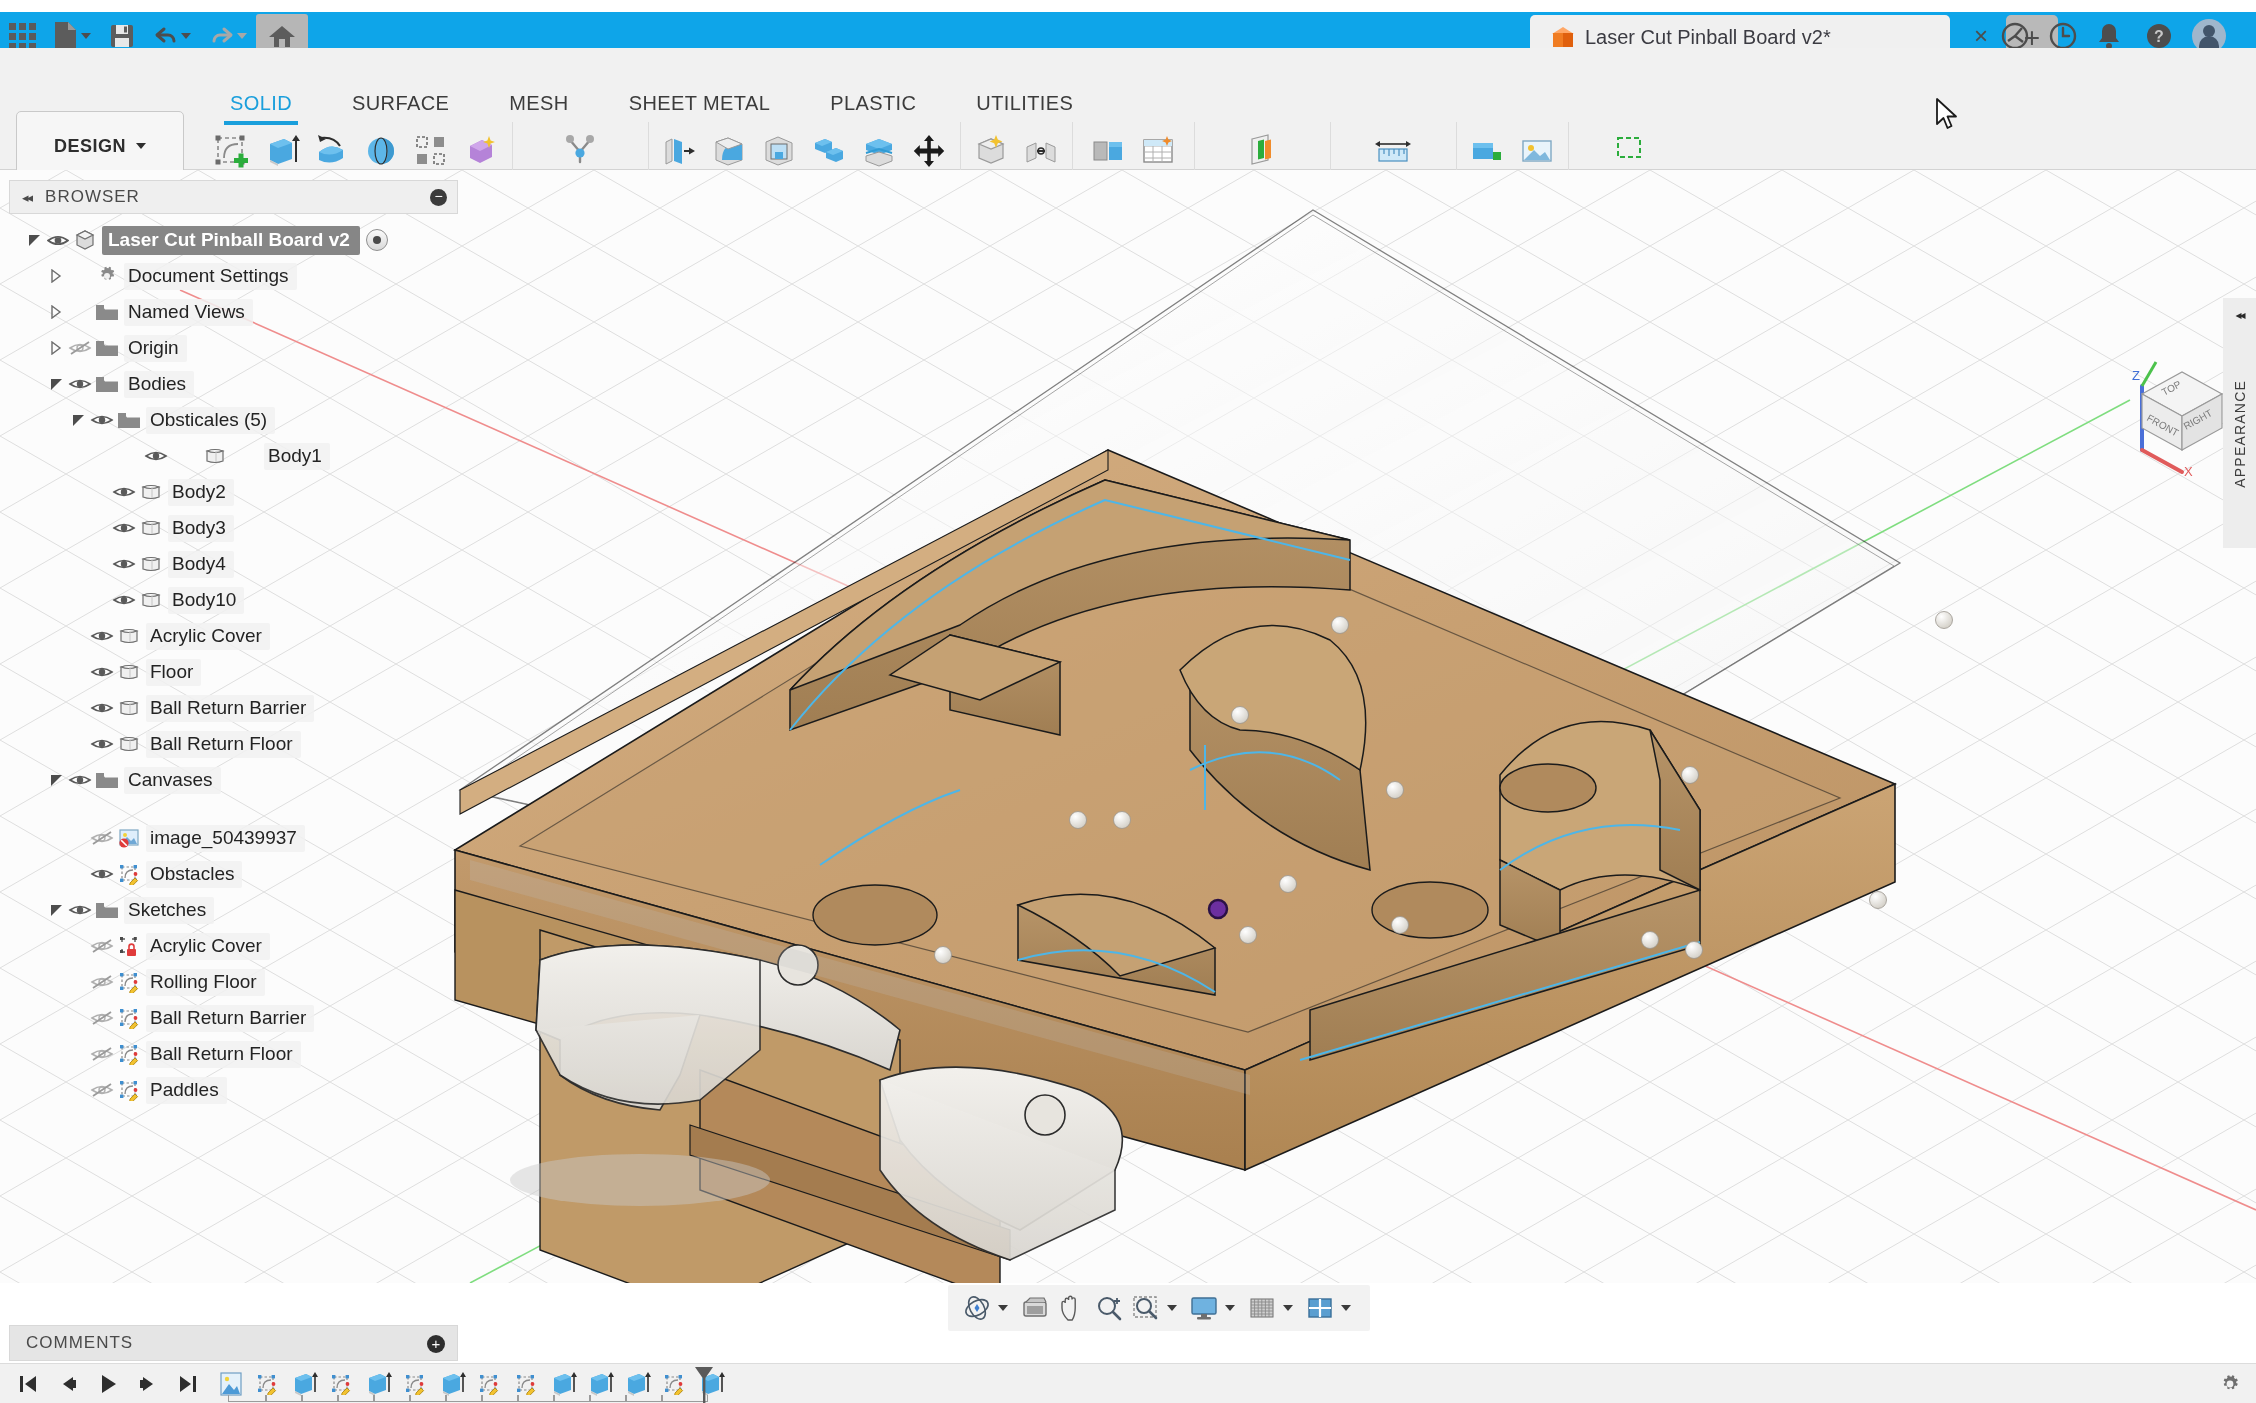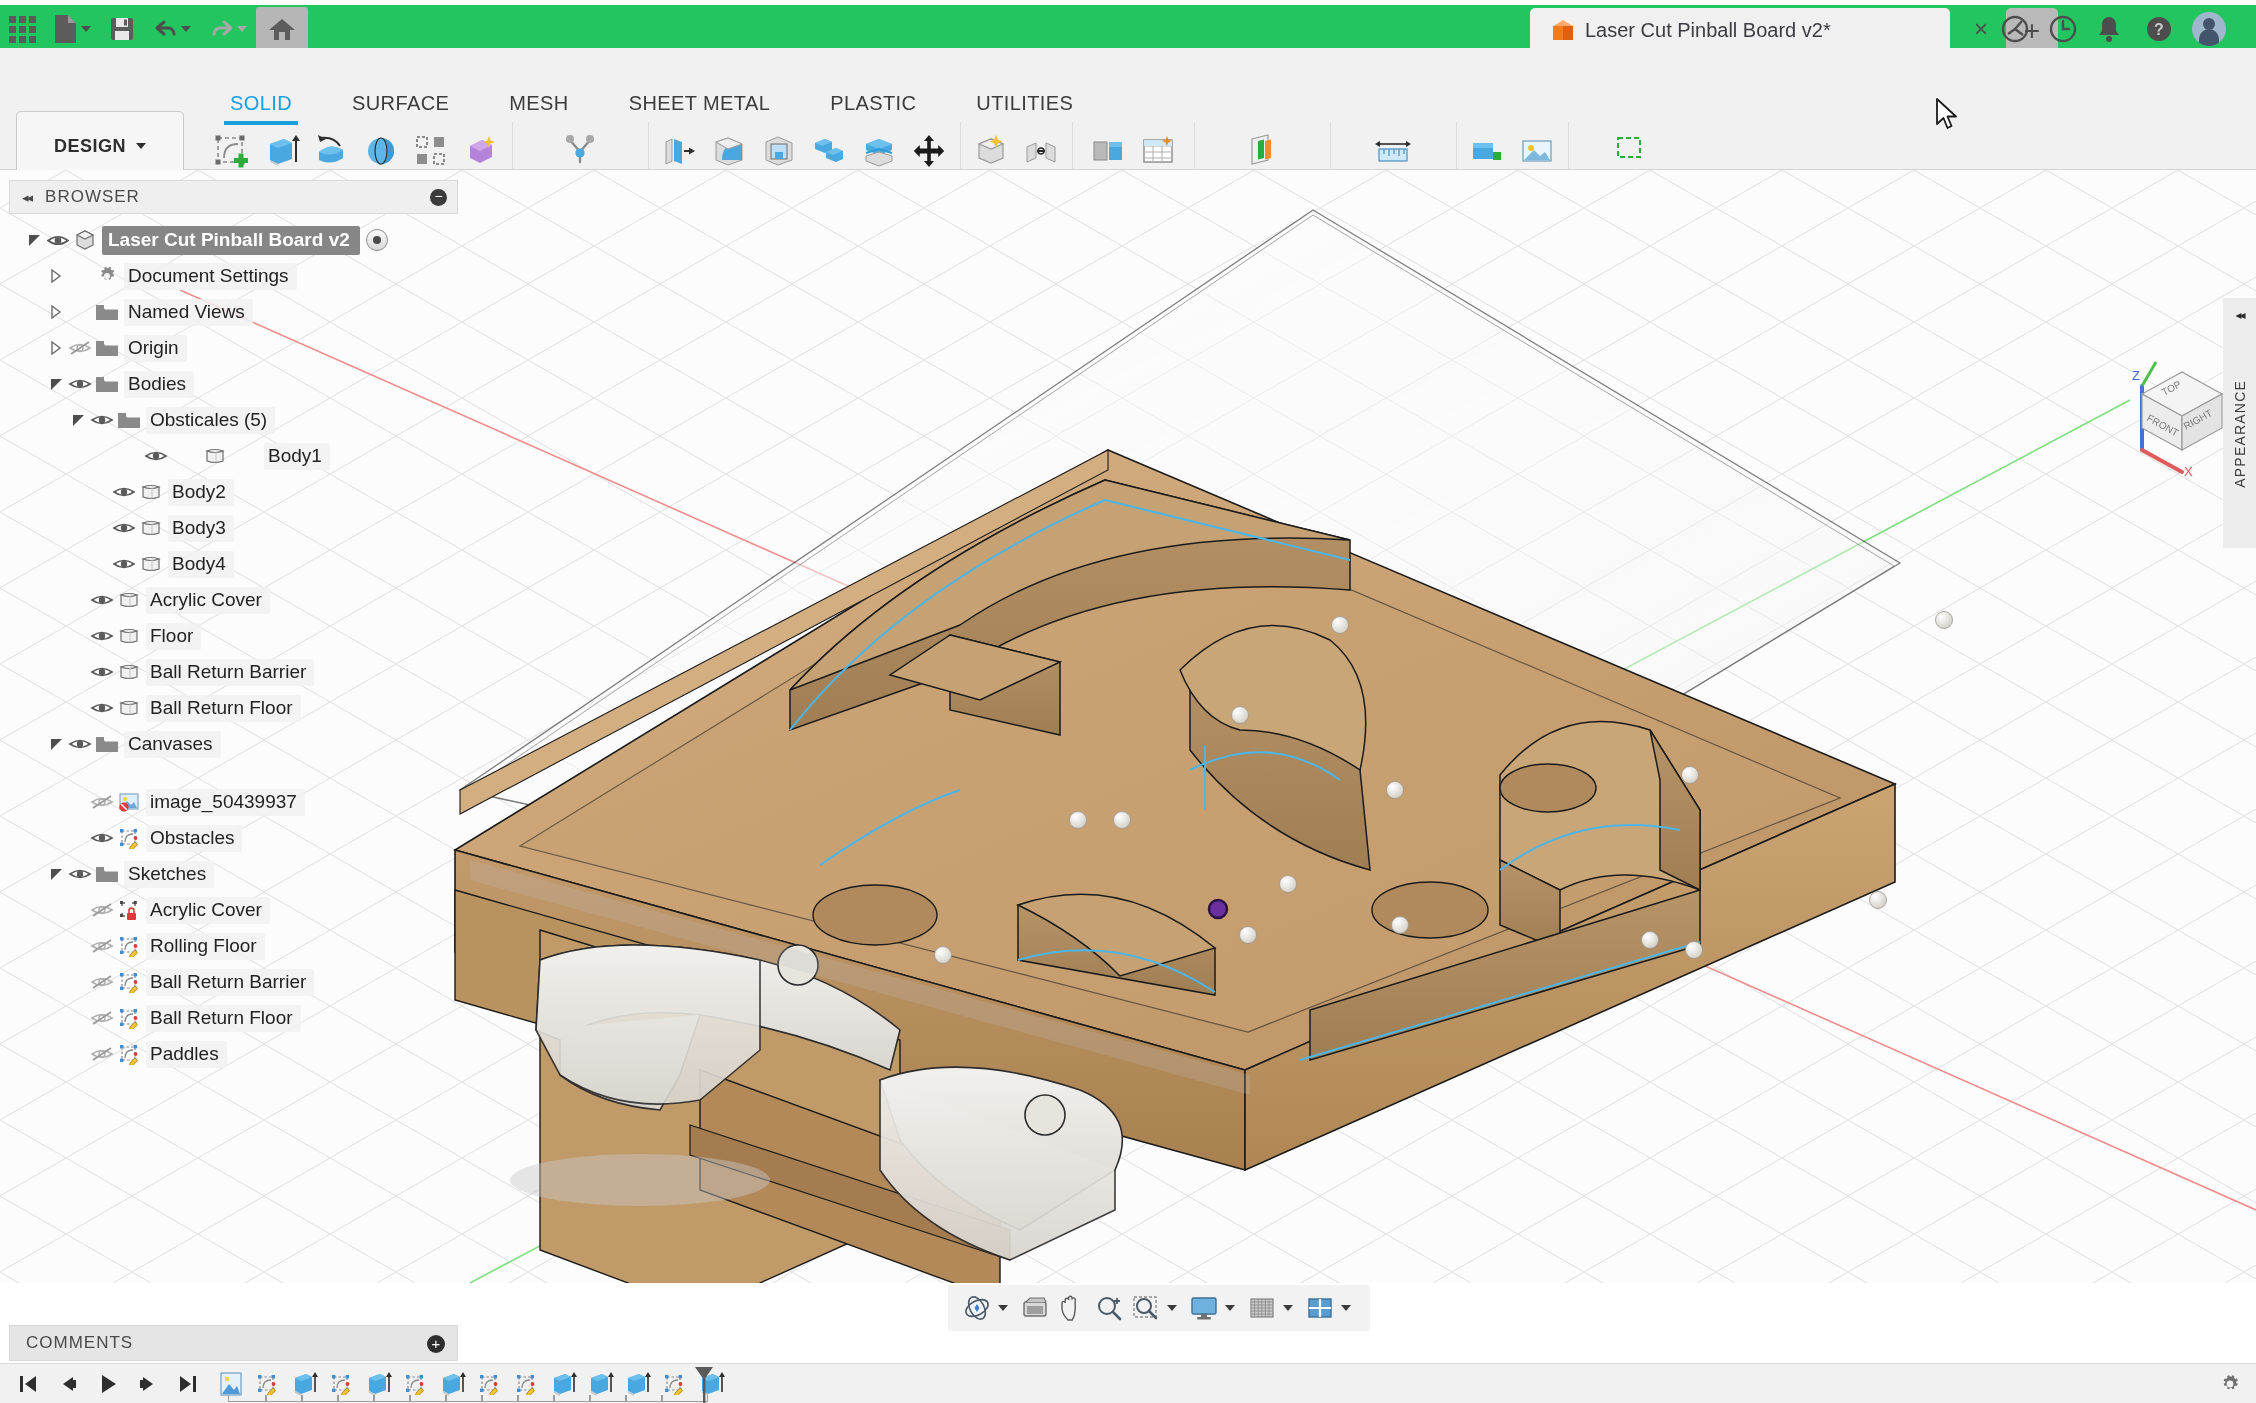--- a/index.html
+++ b/index.html
@@ -5,21 +5,21 @@
   * { box-sizing: border-box; margin:0; padding:0; }
   html,body { width:2256px; height:1403px; overflow:hidden; }
   body {
     font-family:"Liberation Sans", sans-serif;
     background:#ffffff;
     -webkit-font-smoothing:antialiased;
   }
   #app { position:relative; width:2256px; height:1403px; }
 
   
-  .titlebar { position:absolute; left:0; top:5px; width:2256px; height:48px; background:#22c55e; }
+  .titlebar { position:absolute; left:0; top:12px; width:2256px; height:48px; background:#0ea5e9; }
   .tb-left { position:absolute; left:0; top:0; height:48px; display:flex; align-items:center; }
   .tb-btn { width:44px; height:44px; display:flex; align-items:center; justify-content:center; cursor:pointer; }
   .tb-btn.home { background:#b6b6b6; border-radius:3px; width:52px; height:44px; }
   .caret { width:0;height:0;border-left:5px solid transparent;border-right:5px solid transparent;border-top:6px solid #4d4d4d; margin-left:2px;}
   .grid9 { display:grid; grid-template-columns:repeat(3,7px); grid-template-rows:repeat(3,7px); gap:3px; }
   .grid9 i { background:#5a5a5a; display:block; width:7px; height:7px;}
   .tabstrip { position:absolute; left:1530px; top:0; height:48px; width:726px; }
   .doctab {
     position:absolute; left:0; top:3px; width:420px; height:45px;
     background:#f0f0f0; border-top-left-radius:5px; border-top-right-radius:5px;
@@ -825,20 +825,37 @@
           </span>
           <span class="ficon">
             <svg width="22" height="20" viewBox="0 0 22 20">
               <path d="M3 5 q8 -3 16 0 v10 q-8 3 -16 0z" fill="#f0f0f0" stroke="#6f6f6f" stroke-width="1.2"></path>
               <path d="M3 5 q8 -3 16 0 q-8 3 -16 0z" fill="#fbfbfb" stroke="#6f6f6f" stroke-width="1.2"></path>
               <path d="M12 5 v11" stroke="#c4c4c4" stroke-width="1"></path>
             </svg>
           </span>
           <span class="lbl">Body4</span>
         </div>
+        <div class="row" style="padding-left: 88px;">
+          <span class="arrow"></span>
+          <span class="eye">
+            <svg width="24" height="16" viewBox="0 0 24 16">
+              <path d="M2 8 Q12 1 22 8 Q12 15 2 8Z" fill="none" stroke="#5a5a5a" stroke-width="1.6"></path>
+              <circle cx="12" cy="8" r="3.2" fill="#5a5a5a"></circle>
+            </svg>
+          </span>
+          <span class="ficon">
+            <svg width="22" height="20" viewBox="0 0 22 20">
+              <path d="M3 5 q8 -3 16 0 v10 q-8 3 -16 0z" fill="#f0f0f0" stroke="#6f6f6f" stroke-width="1.2"></path>
+              <path d="M3 5 q8 -3 16 0 q-8 3 -16 0z" fill="#fbfbfb" stroke="#6f6f6f" stroke-width="1.2"></path>
+              <path d="M12 5 v11" stroke="#c4c4c4" stroke-width="1"></path>
+            </svg>
+          </span>
+          <span class="lbl">Body10</span>
+        </div>
         <div class="row" style="padding-left: 66px;">
           <span class="arrow"></span>
           <span class="eye">
             <svg width="24" height="16" viewBox="0 0 24 16">
               <path d="M2 8 Q12 1 22 8 Q12 15 2 8Z" fill="none" stroke="#5a5a5a" stroke-width="1.6"></path>
               <circle cx="12" cy="8" r="3.2" fill="#5a5a5a"></circle>
             </svg>
           </span>
           <span class="ficon">
             <svg width="22" height="20" viewBox="0 0 22 20">

